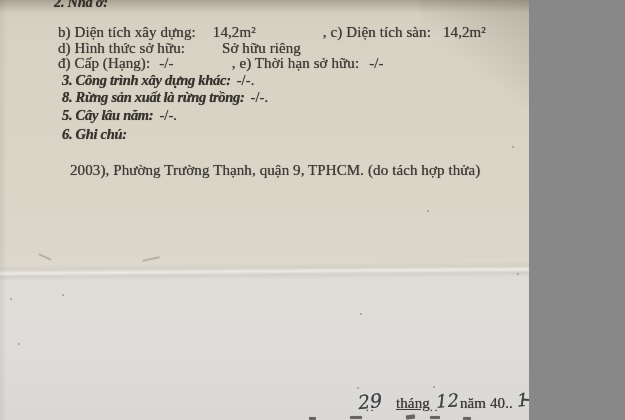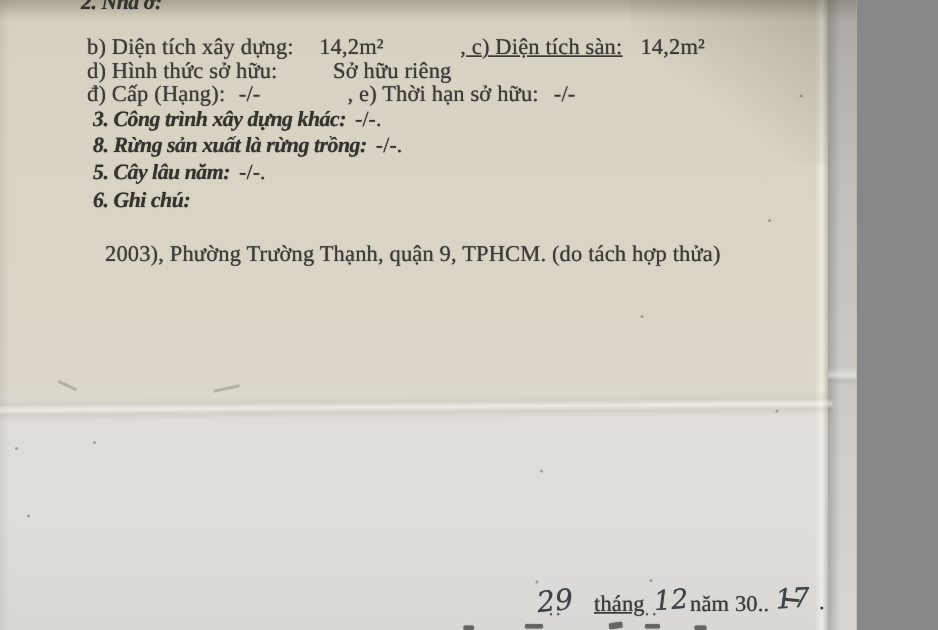--- a/index.html
+++ b/index.html
@@ -1,17 +1,17 @@
 <!DOCTYPE html>
 <html><head>
 <meta charset="utf-8">
 <style>
   html,body { margin:0; padding:0; background:#888; }
   .photo {
-    position:relative; width:571px; height:420px; overflow:hidden;
+    position:relative; width:529px; height:420px; overflow:hidden;
     background: linear-gradient(180deg,
       #c9c2b2 0px, #d5cfc0 10px, #d8d2c4 40px, #dad4c6 150px,
       #dbd6c9 255px, #dfddd7 282px, #deddd9 340px, #d9d8d4 420px);
     font-family:"Liberation Serif", serif;
   }
   .layer { position:absolute; pointer-events:none; }
   .right-band { left:552px; top:0; width:73px; height:420px;
     background: linear-gradient(180deg, #a8a6a0 0%, #b5b3ae 12%, #c0bfba 30%,
       #c9c8c4 55%, #d0cfcb 78%, #d6d5d1 100%); }
   .band-edge { left:619px; top:0; width:6px; height:420px;
@@ -33,21 +33,21 @@
     background: linear-gradient(180deg, rgba(255,255,255,0), rgba(255,255,255,.4) 45%,
       rgba(100,98,90,.12) 70%, rgba(100,98,90,0)); }
   .scratch { height:1.5px; background:rgba(110,100,85,.32); border-radius:1px; }
   .speck { width:2px; height:2px; border-radius:50%; background:rgba(85,80,70,.45); }
 
   .t { position:absolute; white-space:nowrap; font-size:15px; color:#3c3b37;
        text-shadow:0 0 .7px rgba(60,58,52,.85); letter-spacing:.1px; }
   .bi { font-weight:bold; font-style:italic; font-size:14.5px; letter-spacing:-.3px; color:#34332e; }
   .val { font-weight:normal; font-style:normal; letter-spacing:.1px; }
   .gap-s { margin-left:6px; }  .gap-m { margin-left:18px; }  .gap-d { margin-left:37px; }
-  .gap-dd { margin-left:9px; } .gap-c { margin-left:51px;text-decoration:underline; }  .gap-cv { margin-left:12px; }
+  .gap-dd { margin-left:9px; } .gap-c { margin-left:67px; }  .gap-cv { margin-left:12px; }
   .gap-e { margin-left:58px; } .gap-ev { margin-left:10px; } .gap-b { margin-left:17px; }
   .small-tail { margin-left:4px; font-size:12.5px; }
   .hand { position:absolute; white-space:nowrap; font-family:"DejaVu Serif", serif;
           font-style:italic; color:#3e4347; text-shadow:0 0 .5px rgba(62,67,71,.8); }
   .dots { font-size:11px; letter-spacing:2px; color:#4a4943; }
   .mark { position:absolute; background:#47463f; border-radius:1px; opacity:.78;
           box-shadow:0 0 1px rgba(70,69,63,.6); }
   .crossbar { position:absolute; width:10px; height:1.5px; background:#3e4347; transform:rotate(6deg); }
 </style>
 </head>
@@ -97,21 +97,21 @@
 
 
   <span class="t" style="left:70px; top:162px;">2003), Phường Trường Thạnh, quận 9, TPHCM. (do tách hợp thửa)</span>
 
   <span class="t" style="left:281px; top:395px;margin-top:36px;">Quận 9, ngày</span>
   <span class="t dots" style="left:366px; top:401px;">..</span>
   <span class="hand" style="left:358px; top:390px; font-size:19px; transform:rotate(-6deg);">29</span>
   <span class="t" style="left:396px; top:395px;text-decoration:underline;">tháng</span>
   <span class="t dots" style="left:430px; top:401px;">..</span>
   <span class="hand" style="left:436px; top:390px; font-size:18px; transform:rotate(-4deg);">12</span>
-  <span class="t" style="left:460px; top:395px;">năm 30..</span>
+  <span class="t" style="left:460px; top:395px;">năm 40..</span>
   <span class="hand" style="left:517px; top:389px; font-size:18px; transform:rotate(-3deg);">17</span>
   <div class="crossbar" style="left:523px; top:399px;"></div>
   <span class="t" style="left:546px; top:394px;">.</span>
 
   <div class="mark" style="left:309px; top:417px; width:7px; height:3px;"></div>
   <div class="mark" style="left:350px; top:416px; width:12px; height:3px;"></div>
   <div class="mark" style="left:406px; top:415px; width:9px; height:4px; transform:rotate(-8deg);"></div>
   <div class="mark" style="left:430px; top:416px; width:10px; height:3px;"></div>
   <div class="mark" style="left:463px; top:417px; width:8px; height:3px;"></div>
 

